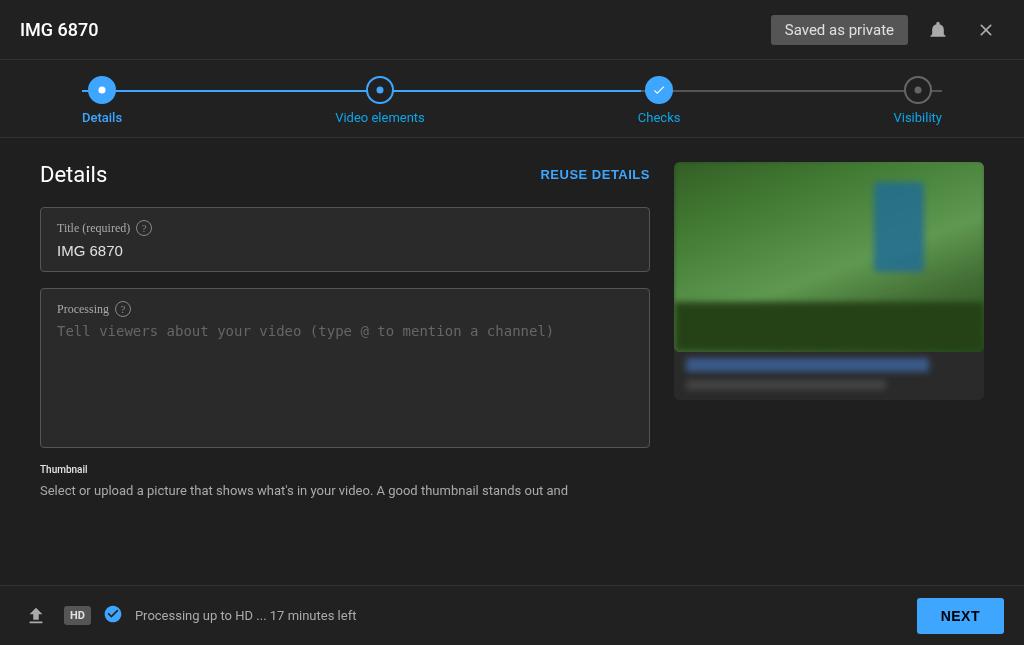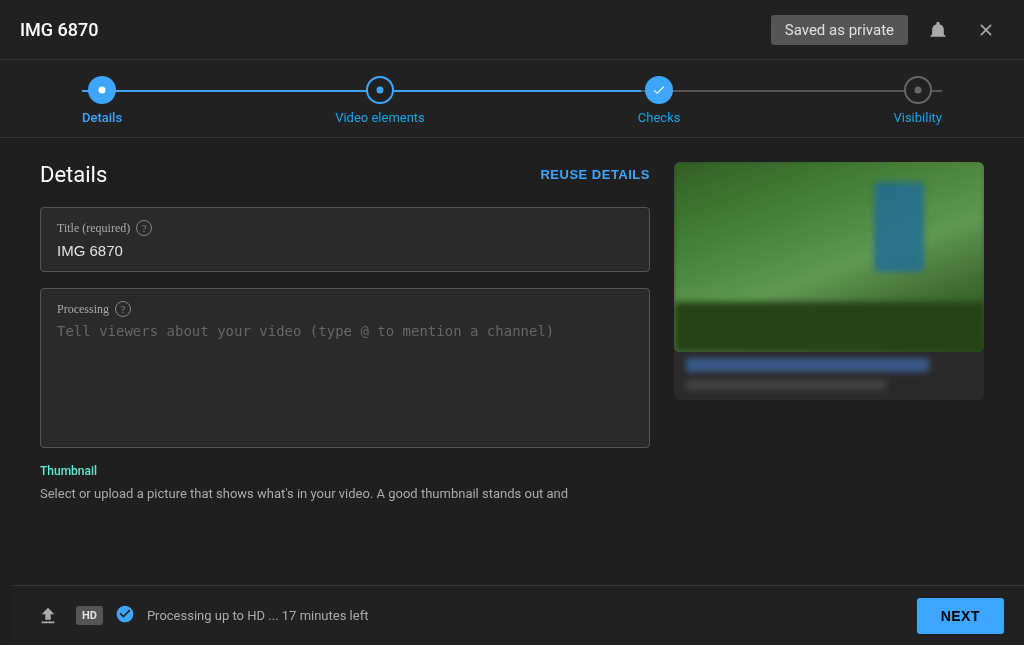--- a/index.html
+++ b/index.html
@@ -216,23 +216,23 @@
       margin-top: 2px;
     }
     .desc-textarea::placeholder {
       color: #666;
     }
 
     .thumbnail-section {
       margin-top: 8px;
     }
     .thumbnail-title {
-      font-size: 12px;
+      font-size: 10px;
       font-weight: 500;
-      color: #5eead4;
+      color: #e5e5e5;
       margin-bottom: 6px;
     }
     .thumbnail-desc {
       font-size: 13px;
       color: #aaa;
       line-height: 1.5;
     }
 
     
     .right-panel {
@@ -290,21 +290,21 @@
     .footer {
       background: #212121;
       height: 60px;
       border-top: 1px solid #333;
       display: flex;
       align-items: center;
       padding: 0 20px;
       justify-content: space-between;
       position: absolute;
       bottom: 0;
-      left: 12px;
+      left: 0;
       right: 0;
     }
     .footer-left {
       display: flex;
       align-items: center;
       gap: 12px;
     }
     .upload-icon-btn {
       width: 32px;
       height: 32px;

